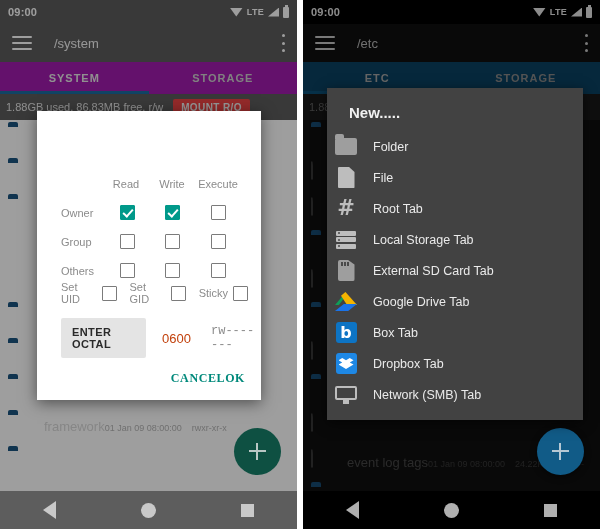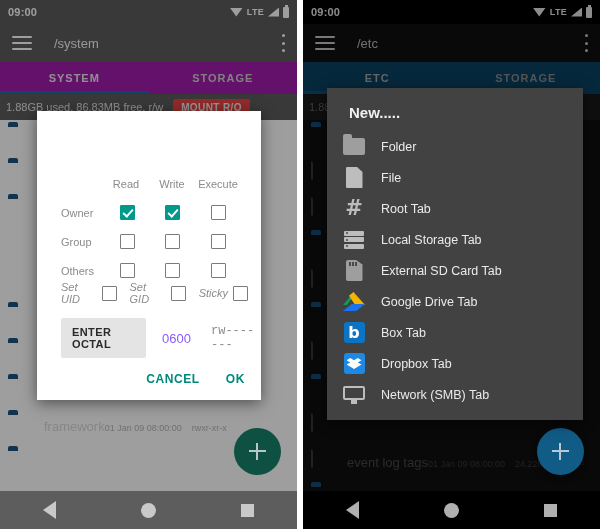--- a/index.html
+++ b/index.html
@@ -116,35 +116,35 @@
   .perm-grid{position:absolute;left:24px;top:58px;width:180px;}
   .pg-row{display:flex;align-items:center;height:29px;}
   .pg-lbl{width:44px;font-size:11px;color:#8b8b8b;}
   .pg-head{font-size:11px;color:#8b8b8b;text-align:center;flex:none;}
   .pg-cell{width:46px;display:flex;justify-content:center;align-items:center;}
   .cb{width:15px;height:15px;border:1.6px solid #7b7b7b;box-sizing:border-box;border-radius:1px;cursor:pointer;background:#fff;}
   .cb.on{background:#00998a;border-color:#00998a;position:relative;}
   .cb.on:after{content:"";position:absolute;left:4px;top:1px;width:4px;height:8px;
     border:solid #fff;border-width:0 2px 2px 0;transform:rotate(42deg);}
   .special{position:absolute;left:24px;top:170px;display:flex;align-items:center;font-size:11px;color:#8b8b8b;}
-  .special .sp{display:flex;align-items:center;margin-right:8px;font-style:italic;}
+  .special .sp{display:flex;align-items:center;margin-right:8px;}
   .special .sp span{margin-right:5px;}
   .octal-row{position:absolute;left:24px;top:207px;display:flex;align-items:center;}
   .octal-btn{background:#e4e4e4;color:#2a2a2a;font-size:11px;font-weight:bold;letter-spacing:.4px;
     padding:8px 11px;border-radius:2px;cursor:pointer;}
-  .octal-val{margin-left:16px;font-size:13px;color:#8b5cf6;}
+  .octal-val{margin-left:16px;font-size:13px;color:#c2410c;}
   .octal-sym{margin-left:20px;font-size:12px;color:#8b8b8b;font-family:"Liberation Mono",monospace;}
-  .dlg-actions{position:absolute;right:16px;bottom:14px;display:flex;align-items:center;gap:26px;}
+  .dlg-actions{position:absolute;right:16px;bottom:14px;display:flex;align-items:center;font-family:Liberation Serif, serif;}
   .dlg-act{font-size:12px;font-weight:bold;letter-spacing:.6px;color:#00897b;cursor:pointer;}
 
   
   .newmenu{position:absolute;left:24px;top:88px;width:256px;background:#424242;
     box-shadow:0 3px 12px rgba(0,0,0,.6);padding:8px 0 10px 0;}
   .nm-title{font-size:15px;font-weight:bold;color:#f1f1f1;padding:8px 0 10px 22px;}
-  .nm-item{display:flex;align-items:center;height:31px;padding-left:14px;cursor:pointer;}
+  .nm-item{display:flex;align-items:center;height:31px;padding-left:6px;cursor:pointer;}
   .nm-ic{width:26px;height:24px;margin-right:14px;flex:none;display:flex;align-items:center;justify-content:center;}
   .nm-lbl{font-size:12.5px;color:#eaeaea;}
 
   .ic-folder{width:22px;height:17px;background:#9e9e9e;border-radius:2px;position:relative;}
   .ic-folder:before{content:"";position:absolute;top:-4px;left:0;width:9px;height:5px;background:#9e9e9e;border-radius:2px 2px 0 0;}
   .ic-file{width:17px;height:21px;background:#bdbdbd;border-radius:1px;
     clip-path:polygon(0 0,68% 0,100% 24%,100% 100%,0 100%);}
   .ic-hash{font-size:21px;font-weight:bold;color:#bdbdbd;line-height:1;font-family:"DejaVu Sans",sans-serif;}
   .ic-storage{width:20px;height:18px;display:flex;flex-direction:column;justify-content:space-between;}
   .ic-storage i{display:block;height:5px;background:#bdbdbd;border-radius:1px;position:relative;}

